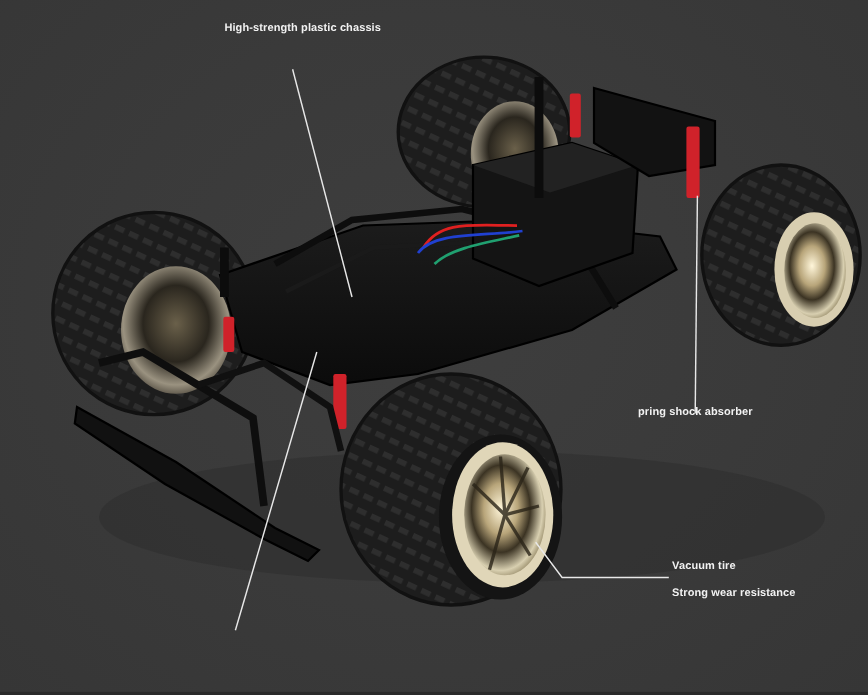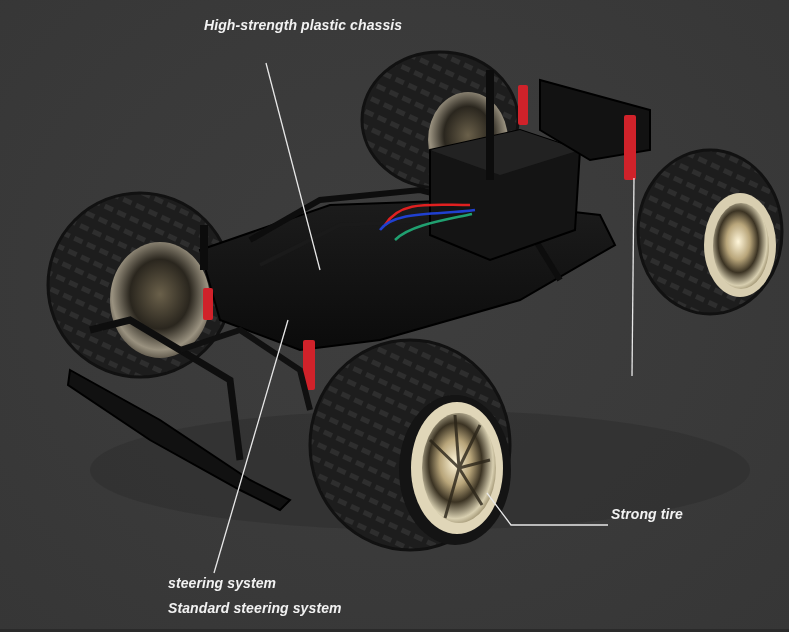--- a/index.html
+++ b/index.html
@@ -12,22 +12,22 @@
     position:relative; width:789px; height:632px;
     background: radial-gradient(ellipse at 50% 45%, #3e3e3e 0%, #3a3a3a 55%, #363636 100%);
   }
   .bottom-strip {
     position:absolute; left:0; right:0; bottom:0; height:3px;
     background:#2a2a2a;
   }
   svg.car { position:absolute; left:0; top:0; }
   svg.leaders { position:absolute; left:0; top:0; pointer-events:none; }
   .callout {
-    position:absolute; color:#f2f2f2; font-weight:bold; font-size:14px;
-    line-height:25px; white-space:nowrap; letter-spacing:0.1px;font-style:italic;
+    position:absolute; color:#f2f2f2; font-weight:bold; font-size:10px;
+    line-height:25px; white-space:nowrap; letter-spacing:0.1px;
   }
   .callout span { display:block; }
 </style>
 </head>
 <body>
 
 <div class="stage">
 
   <svg class="car" width="789" height="632" viewBox="0 0 789 632">
     <defs>
@@ -120,23 +120,21 @@
     <polyline id="leader-0" fill="none" stroke="#e8e8e8" stroke-width="1.3" points="266,63 320,270"></polyline>
     <polyline id="leader-1" fill="none" stroke="#e8e8e8" stroke-width="1.3" points="634,178 632,376"></polyline>
     <polyline id="leader-2" fill="none" stroke="#e8e8e8" stroke-width="1.3" points="487,493 511,525 608,525"></polyline>
     <polyline id="leader-3" fill="none" stroke="#e8e8e8" stroke-width="1.3" points="288,320 214,573"></polyline>
   </svg>
 
   <div class="callout" id="callout-0" style="left: 204px; top: 13px;">
     <span>High-strength plastic chassis</span>
   </div>
   <div class="callout" id="callout-1" style="left: 580px; top: 362px;">
+    <span>pring shock absorber</span>
   </div>
   <div class="callout" id="callout-2" style="left: 611px; top: 502px;">
-    <span>Strong tire</span>
-  </div>
-  <div class="callout" id="callout-3" style="left: 168px; top: 571px;">
-    <span>steering system</span>
-    <span>Standard steering system</span>
+    <span>Vacuum tire</span>
+    <span>Strong wear resistance</span>
   </div>
 
   <div class="bottom-strip"></div>
 </div>
 
 </body></html>

